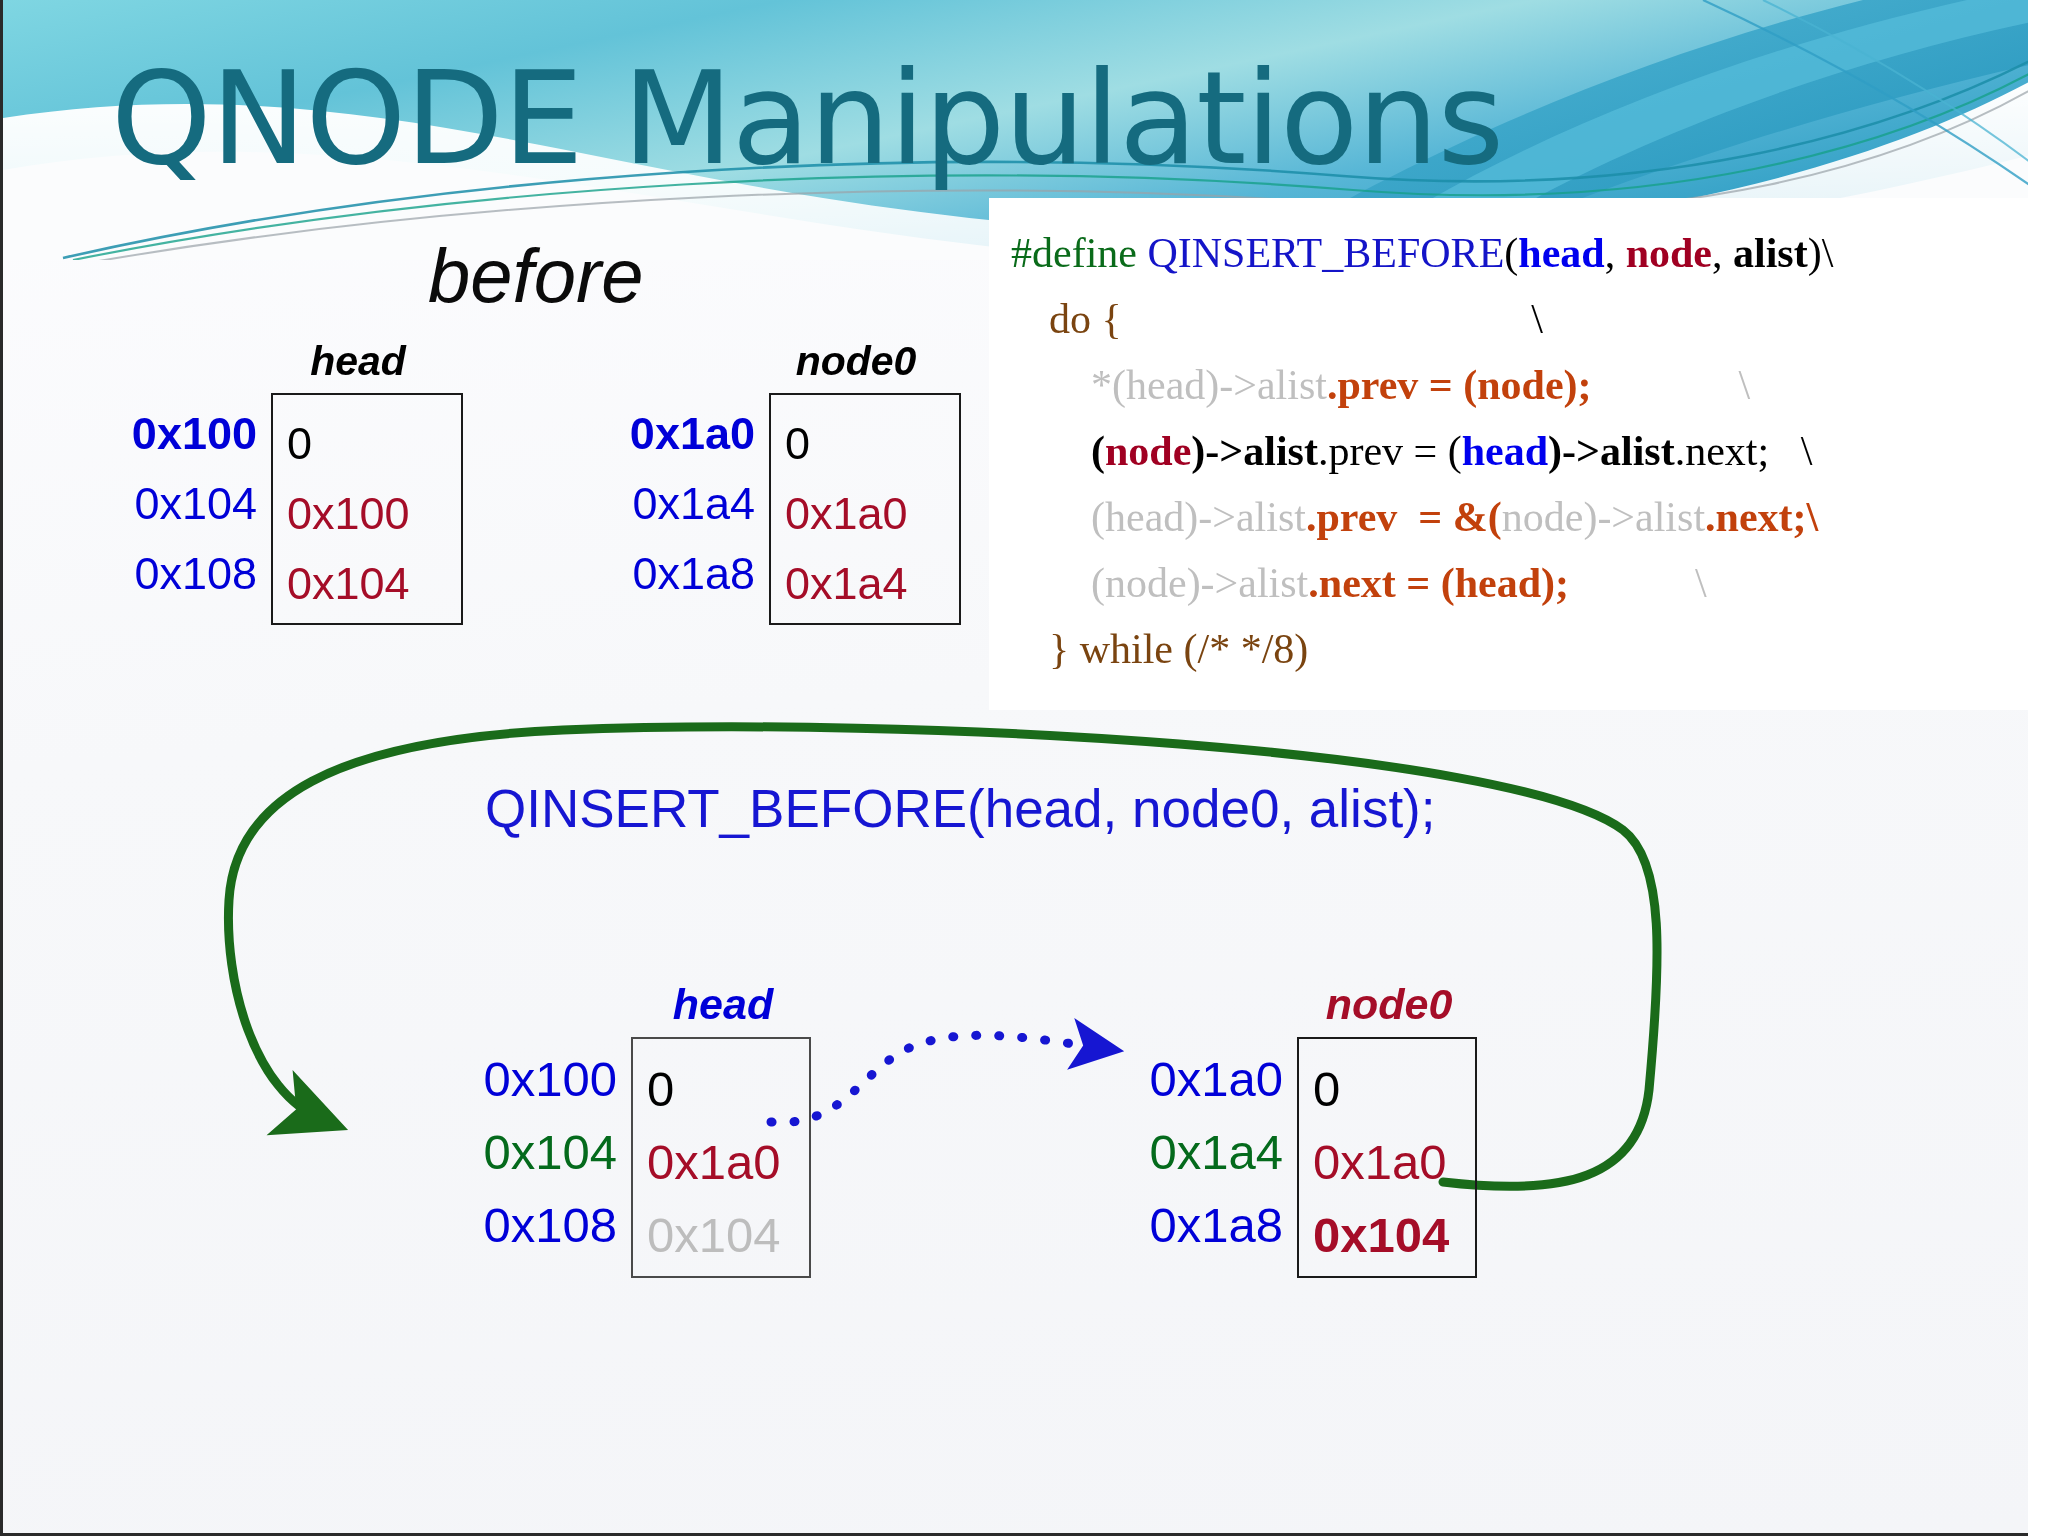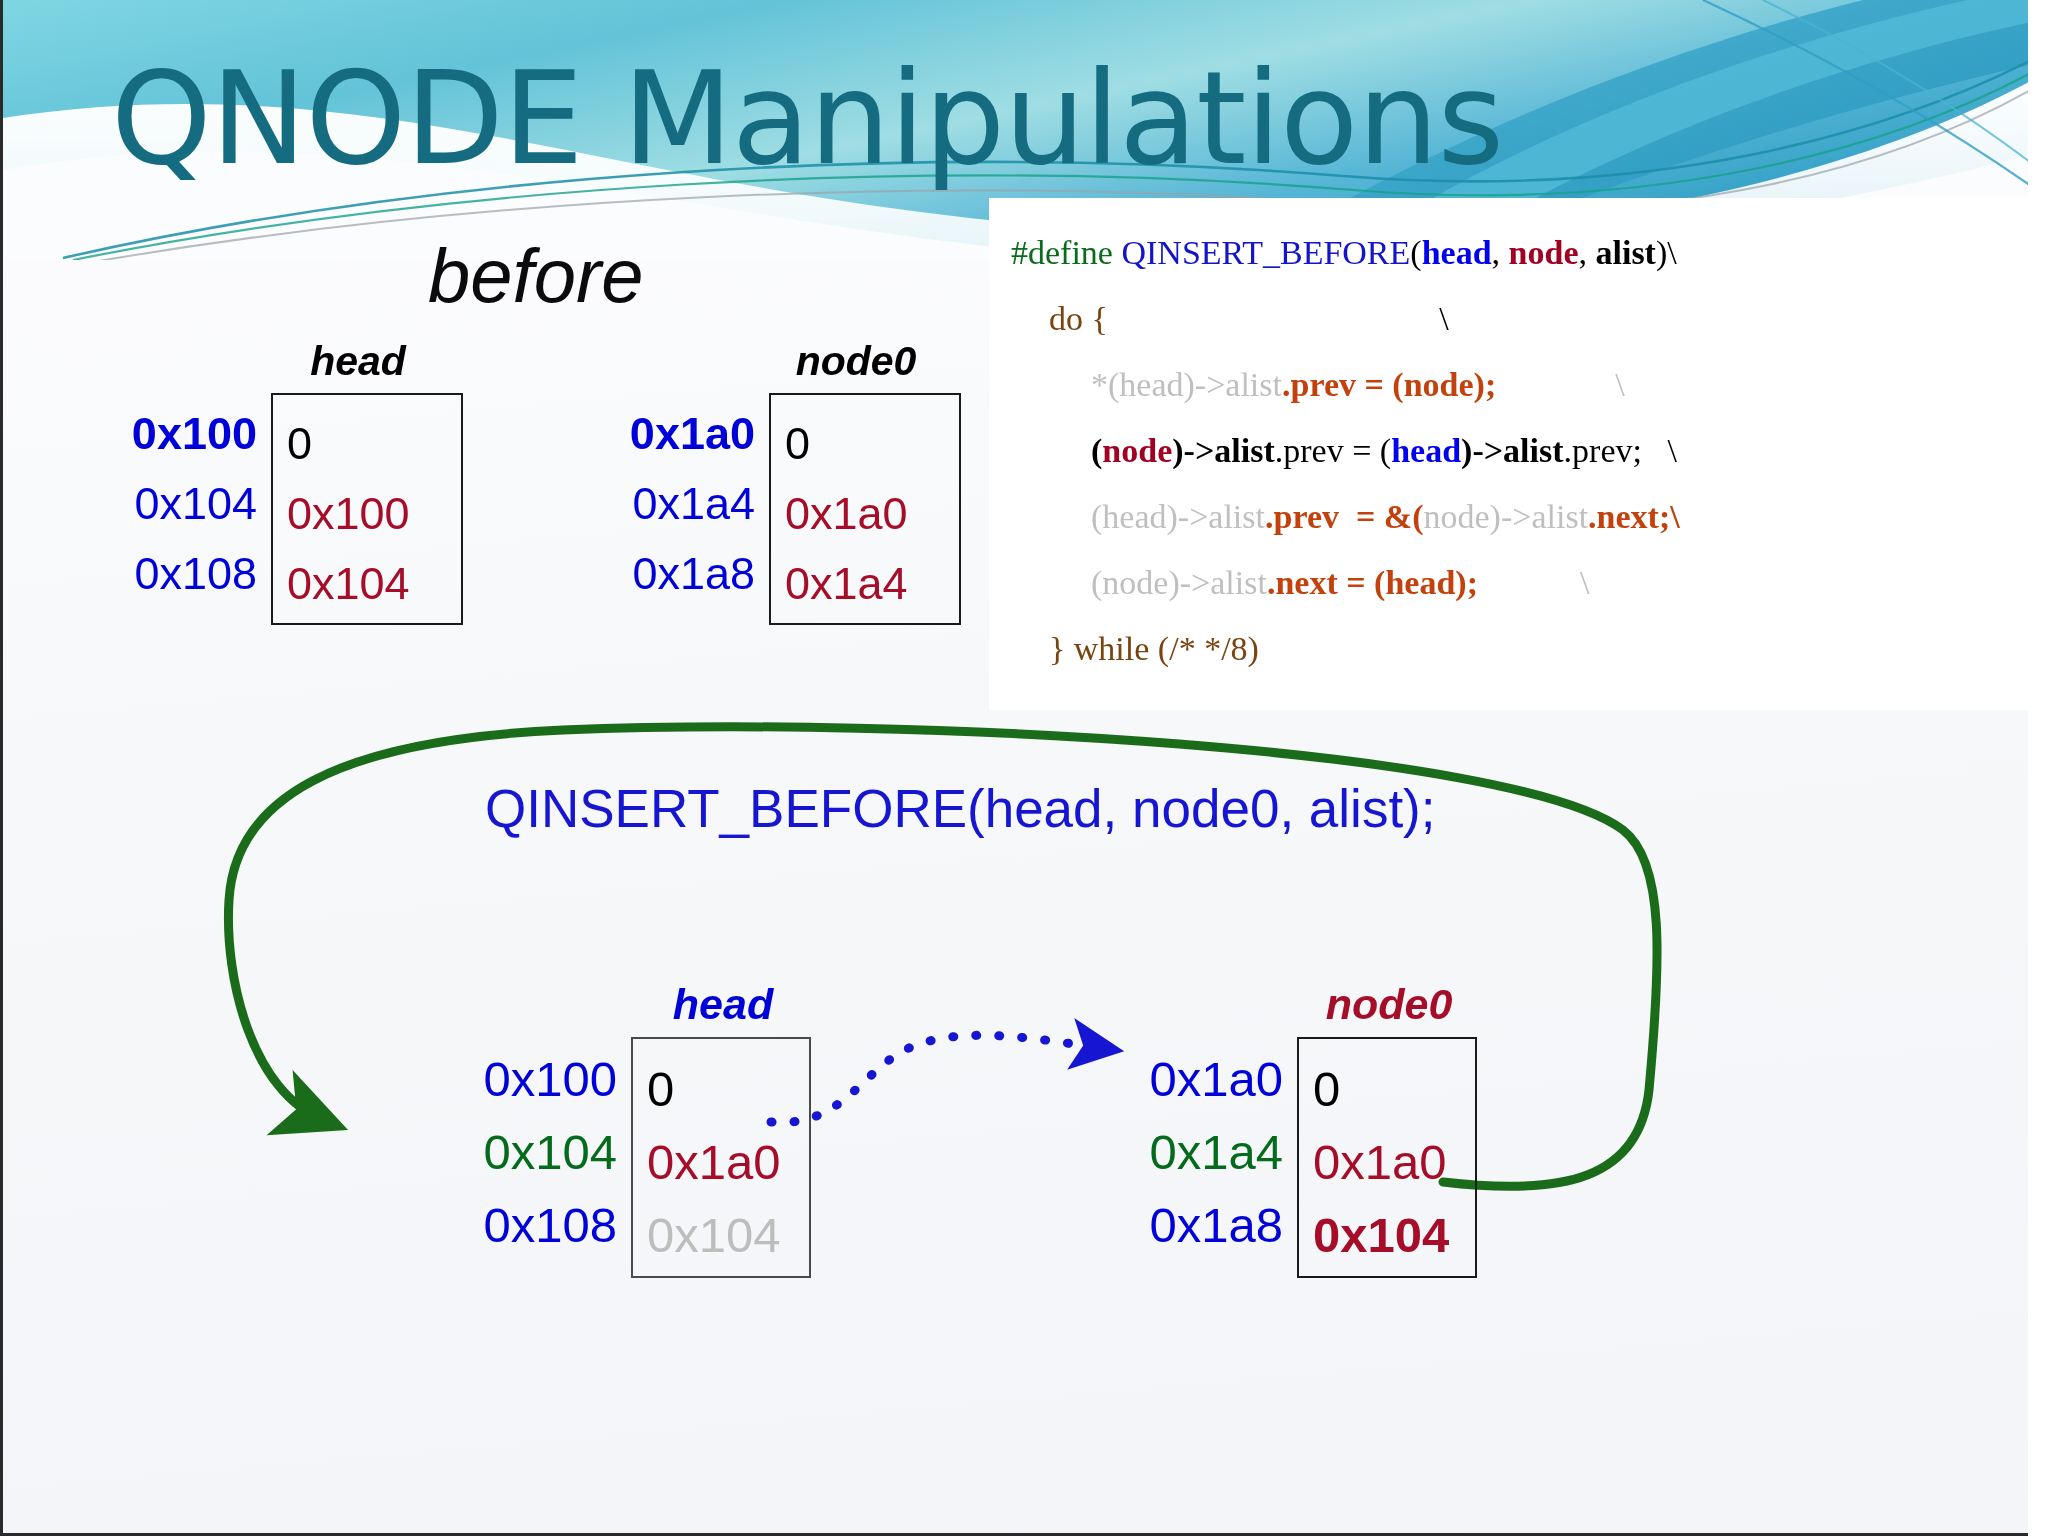--- a/index.html
+++ b/index.html
@@ -98,21 +98,21 @@
   
   #code-block{
     position:absolute;left:986px;top:198px;width:1040px;height:512px;
     background:#ffffff;
     z-index:5;
     font-family:"Liberation Serif", serif;
     box-sizing:border-box;
     padding:22px 10px 10px 14px;
   }
   .code-line{
-    font-size:34px;line-height:66px;white-space:pre;
+    font-size:42px;line-height:66px;white-space:pre;
     font-family:"Liberation Serif", serif;
   }
   .code-line.l0{padding-left:8px;}
   .code-line.l1{padding-left:46px;}
   .code-line.l2{padding-left:88px;}
   .kw-define{color:#0a6b1a;}
   .kw-macroname{color:#1414c8;}
   .kw-head{color:#0000ee;font-weight:bold;}
   .kw-node{color:#a00022;font-weight:bold;}
   .kw-alist{color:#000000;font-weight:bold;}
@@ -218,21 +218,21 @@
   </div>
 
   <div id="code-block">
 
     <div class="code-line l0"><span class="kw-define">#define </span><span class="kw-macroname">QINSERT_BEFORE</span><span class="kw-punct">(</span><span class="kw-head">head</span><span class="kw-punct">, </span><span class="kw-node">node</span><span class="kw-punct">, </span><span class="kw-alist">alist</span><span class="kw-punct">)\</span></div>
 
     <div class="code-line l1"><span class="kw-do">do {</span><span class="cont">                                       \</span></div>
 
     <div class="code-line l2"><span class="kw-dim-b">*(head)-&gt;</span><span class="kw-dim-b">alist</span><span class="kw-dim">.prev = (node);</span><span class="cont-dim">              \</span></div>
 
-    <div class="code-line l2"><span class="kw-plain-b">(</span><span class="kw-node">node</span><span class="kw-plain-b">)-&gt;</span><span class="kw-plain-b">alist</span><span class="kw-plain">.prev = (</span><span class="kw-head">head</span><span class="kw-plain-b">)-&gt;</span><span class="kw-plain-b">alist</span><span class="kw-plain">.prev;</span><span class="cont">   \</span></div>
+    <div class="code-line l2"><span class="kw-plain-b">(</span><span class="kw-node">node</span><span class="kw-plain-b">)-&gt;</span><span class="kw-plain-b">alist</span><span class="kw-plain">.prev = (</span><span class="kw-head">head</span><span class="kw-plain-b">)-&gt;</span><span class="kw-plain-b">alist</span><span class="kw-plain">.next;</span><span class="cont">   \</span></div>
 
     <div class="code-line l2"><span class="kw-dim-b">(head)-&gt;</span><span class="kw-dim-b">alist</span><span class="kw-dim">.prev  = &amp;(</span><span class="kw-dim-b">node</span><span class="kw-dim-b">)-&gt;</span><span class="kw-dim-b">alist</span><span class="kw-dim">.next;\</span></div>
 
     <div class="code-line l2"><span class="kw-dim-b">(node)-&gt;</span><span class="kw-dim-b">alist</span><span class="kw-dim">.next = (head);</span><span class="cont-dim">            \</span></div>
 
     <div class="code-line l1"><span class="kw-do">} while (/* */8)</span></div>
   </div>
 
   <div id="call-text">QINSERT_BEFORE(head, node0, alist);</div>
 

